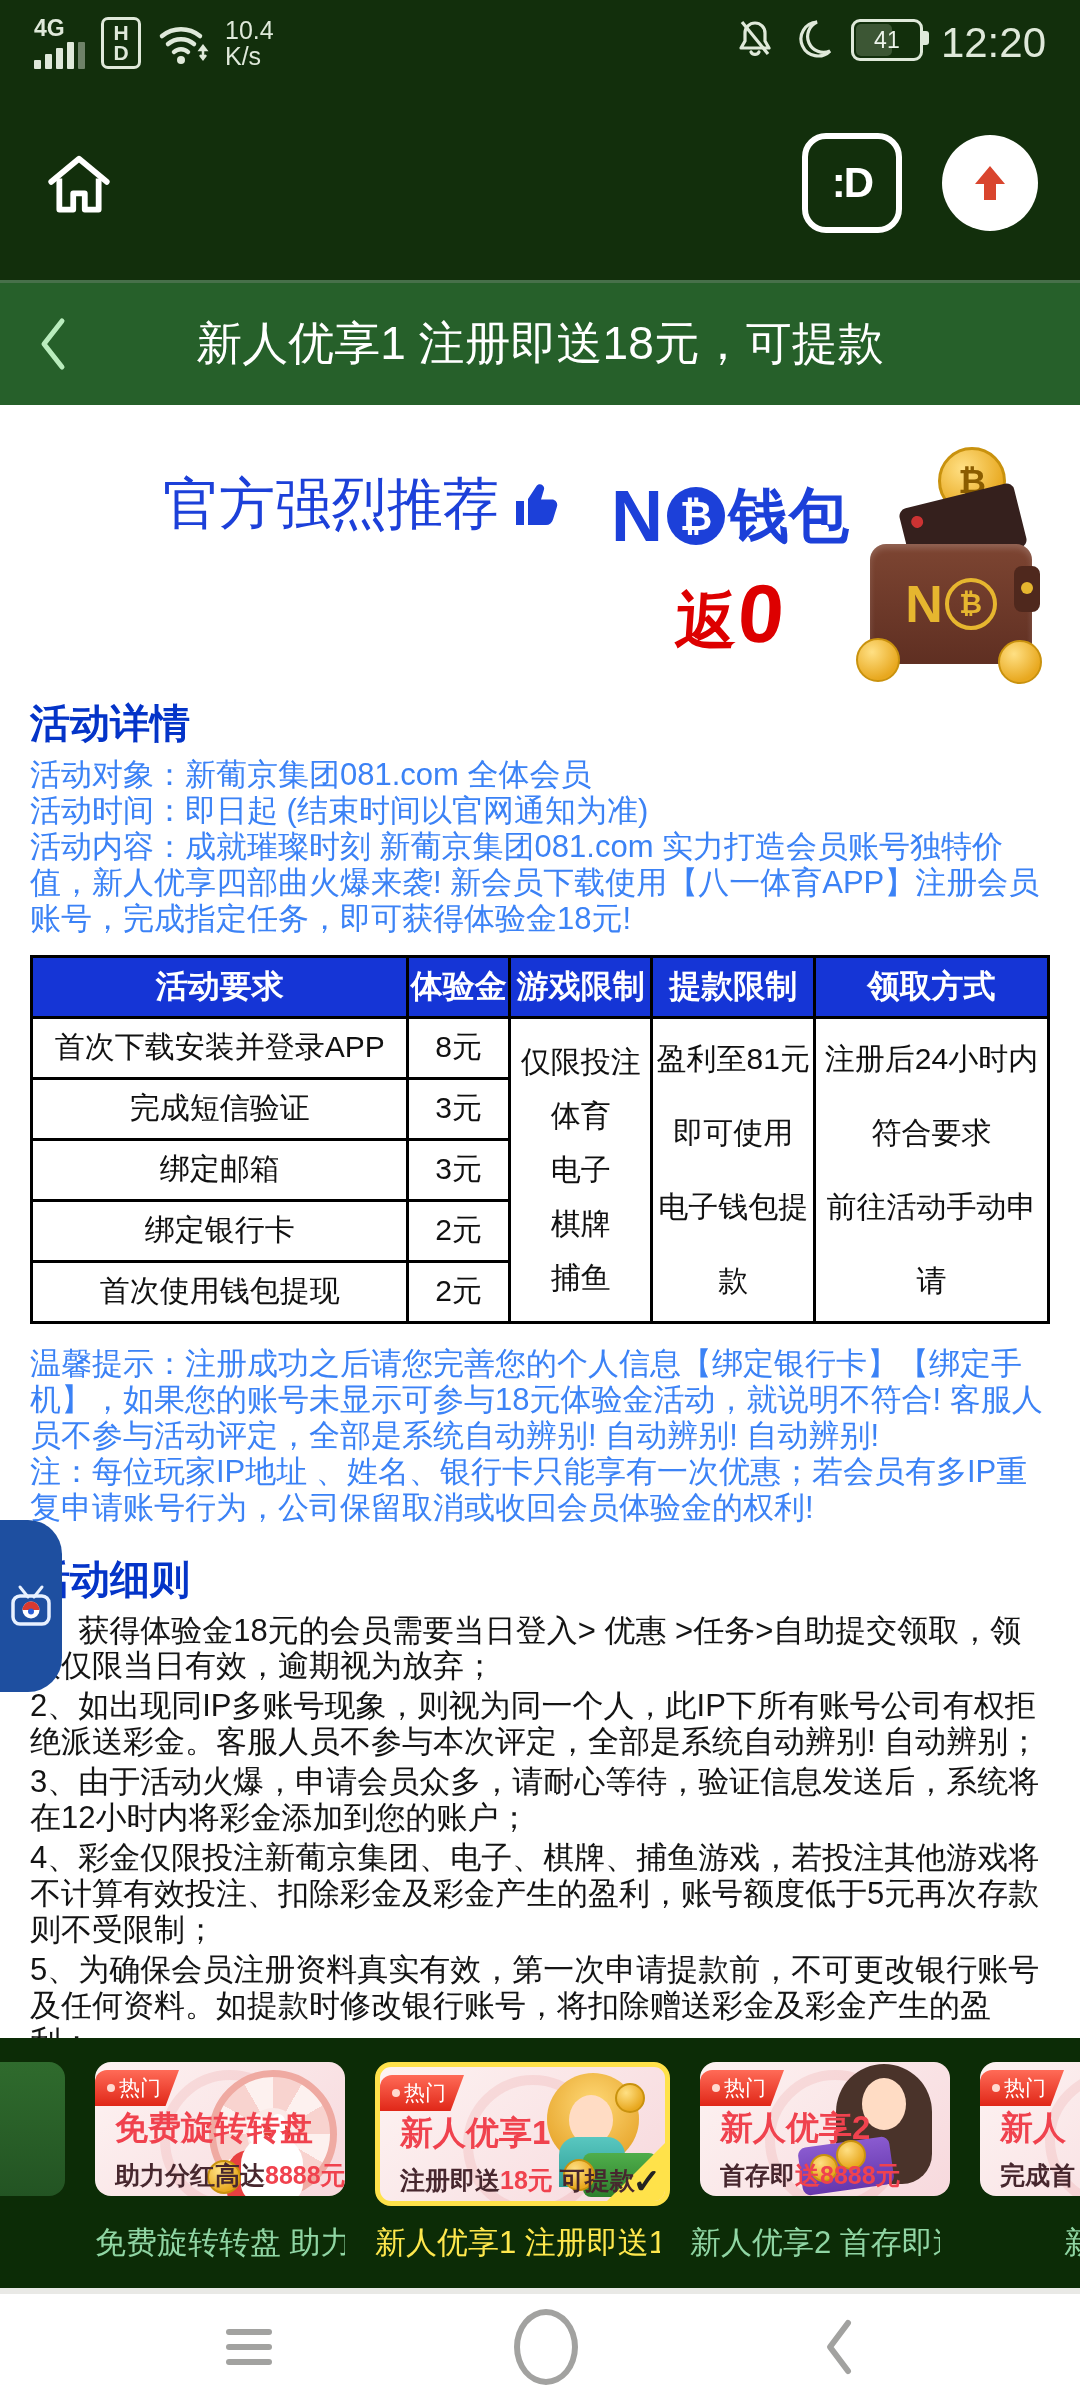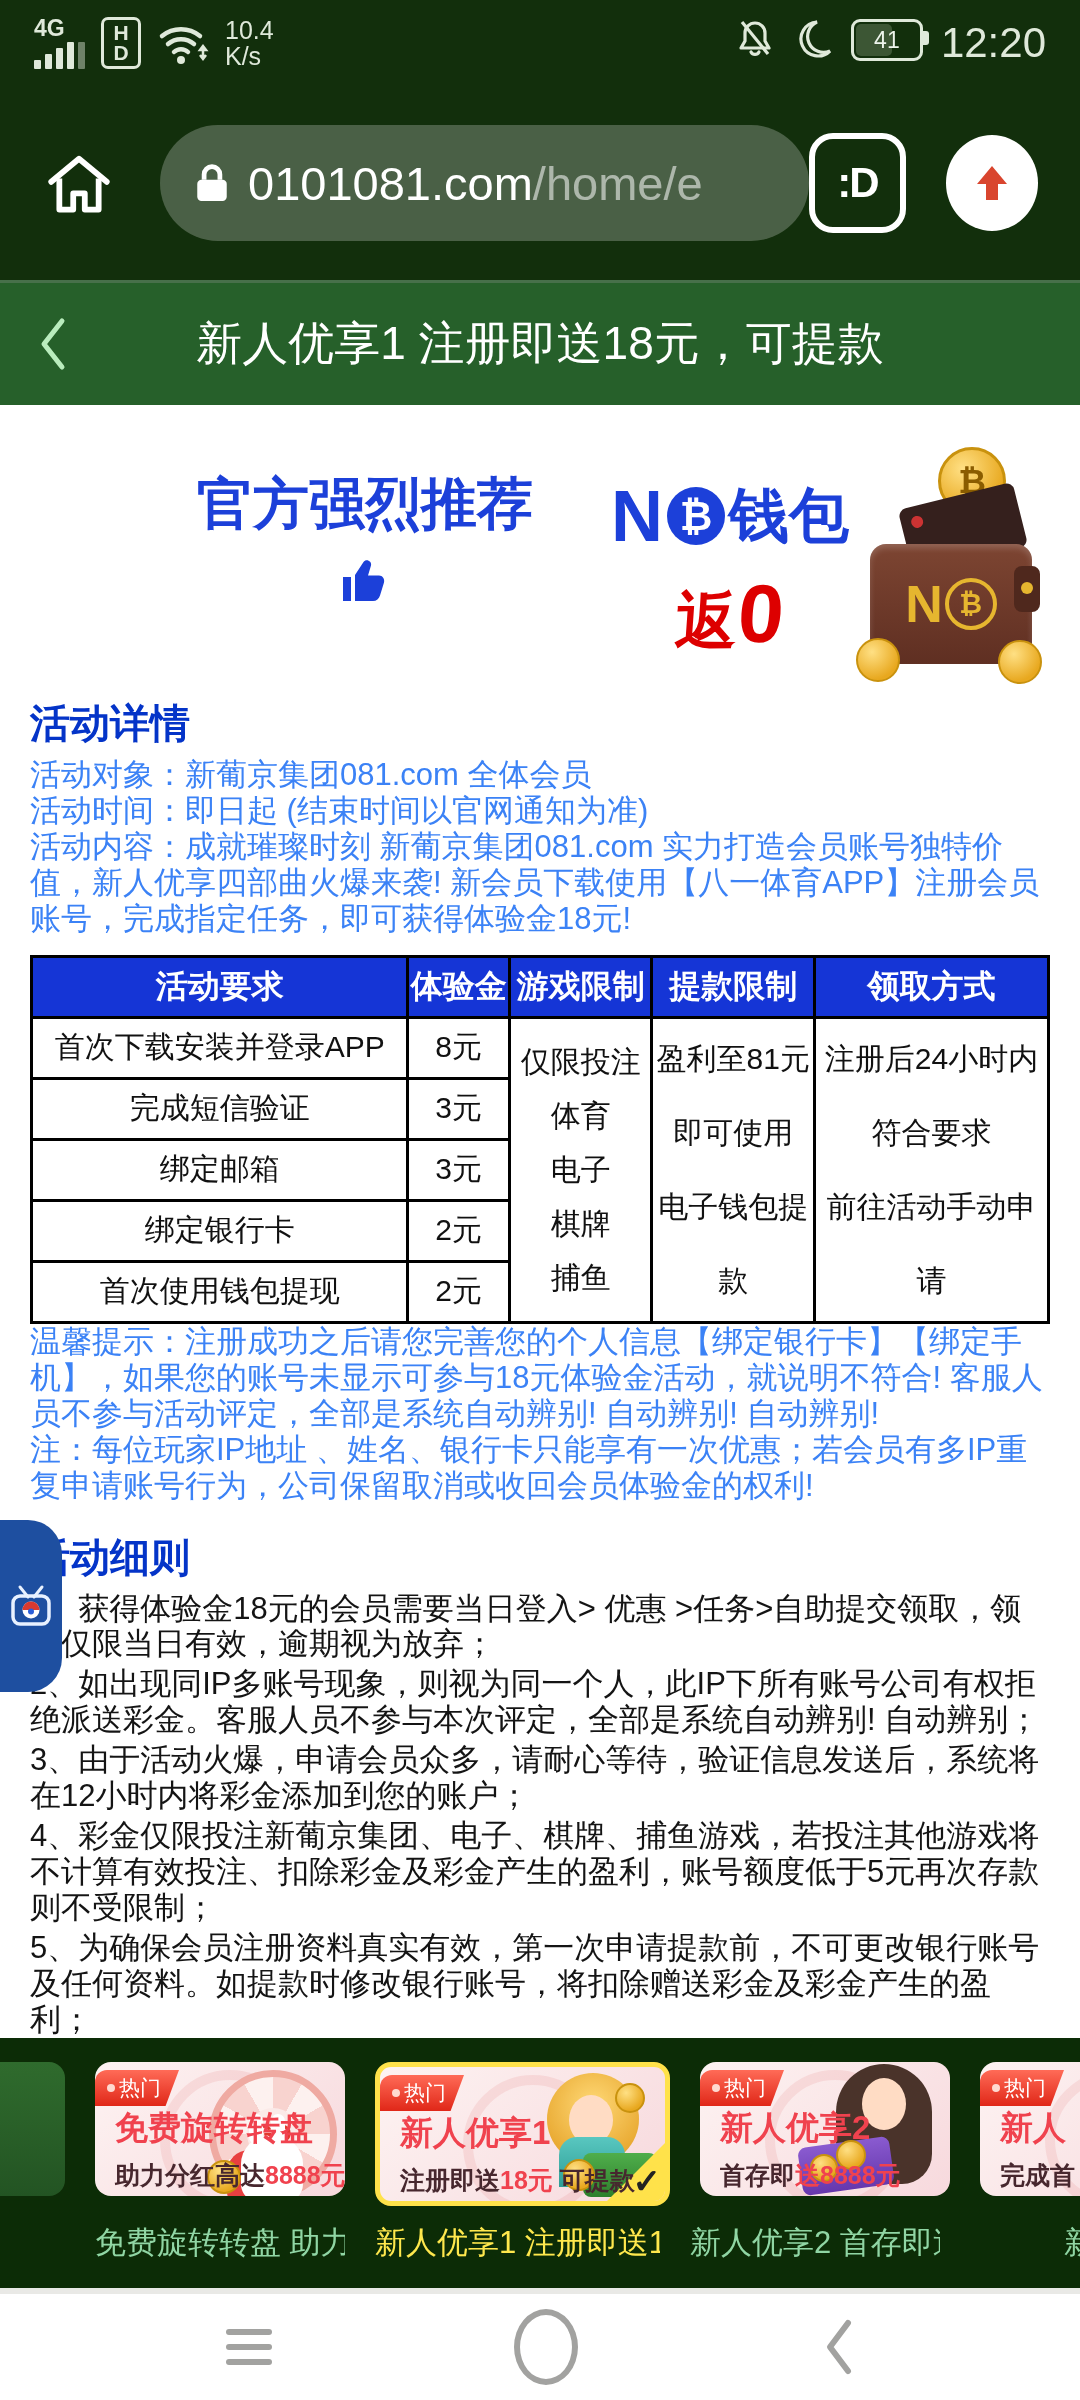--- a/index.html
+++ b/index.html
@@ -46,21 +46,21 @@
   .titlebar{height:122px;background:#26602a;border-top:3px solid #47704a;
             display:flex;align-items:center;position:relative;}
   .backbtn{position:absolute;left:38px;top:34px;}
   .pagetitle{flex:1;text-align:center;color:#fff;font-size:46px;}
 
   
   .content{position:relative;height:1636px;overflow:hidden;background:#fff;}
 
   .banner{position:relative;height:235px;margin-top:42px;}
   .banner-left{position:absolute;left:85px;top:20px;width:560px;text-align:center;color:#1c40d9;}
-  .b-head{display:inline-flex;align-items:center;gap:10px;font-size:56px;font-weight:700;flex-direction:column;}
+  .b-head{display:inline-flex;align-items:center;gap:10px;font-size:56px;font-weight:400;}
   .b-sub{margin-top:20px;font-size:46px;font-weight:800;letter-spacing:1px;white-space:nowrap;}
   .banner-nb{position:absolute;left:590px;top:28px;width:280px;text-align:center;}
   .nb-line{display:inline-flex;align-items:center;gap:4px;color:#1c40d9;font-weight:800;}
   .nb-n{font-size:72px;}
   .nb-circle{display:inline-flex;width:58px;height:58px;border-radius:50%;background:#1c40d9;
              color:#fff;font-size:40px;font-weight:bold;align-items:center;justify-content:center;}
   .nb-txt{font-size:60px;}
   .rebate{margin-top:10px;color:#dd0000;font-weight:800;transform:skewX(-4deg);}
   .rebate .r1{font-size:62px;}
   .rebate .r0{font-size:82px;}
@@ -82,21 +82,21 @@
         display:flex;align-items:center;justify-content:center;}
   .w-clasp{position:absolute;right:-8px;bottom:52px;width:26px;height:46px;background:#4f281d;
         border-radius:8px;}
   .w-clasp::after{content:"";position:absolute;left:7px;top:16px;width:12px;height:12px;
         border-radius:50%;background:#e6b62f;}
   .w-coin2{position:absolute;width:40px;height:40px;border-radius:50%;
           background:radial-gradient(circle at 35% 30%,#ffe084,#e8a81f 72%);border:2px solid #c9920e;}
 
   .sec-heading{margin:14px 30px 6px;font-size:40px;font-weight:bold;color:#0434c8;}
   .para{margin:0 30px;font-size:31px;line-height:1.16;color:#3b82f6;}
-  .para.sp{}
+  .para.sp{margin-top:22px;}
 
   table.req{border-collapse:collapse;margin:18px auto 0;width:1020px;}
   table.req th,table.req td{border:3px solid #000;text-align:center;vertical-align:middle;}
   table.req th{background:#1535d6;color:#fff;font-size:32px;font-weight:bold;height:56px;}
   table.req td{font-size:30px;color:#111;height:56px;}
   .stack5 div{line-height:54px;}
   .stack3 div{line-height:74px;}
 
   .rules{margin:0 30px;font-size:31px;line-height:1.16;color:#141414;}
   .rules p{margin:0 0 4px;}
@@ -205,27 +205,20 @@
           </div>
         <div class="clock">12:20</div>
       </div>
     </div>
 
     <div class="browserbar">
       <svg class="homebtn" width="74" height="72" viewBox="0 0 64 62">
         <path d="M8 30 L32 10 L56 30" stroke="#fff" stroke-width="5" fill="none" stroke-linejoin="round" stroke-linecap="round"></path>
         <path d="M15 27 V54 H27 V40 H37 V54 H49 V27" stroke="#fff" stroke-width="5" fill="none" stroke-linejoin="round"></path>
       </svg>
-      <div class="urlpill">
-        <svg width="32" height="40" viewBox="0 0 30 38">
-          <rect x="1" y="16" width="28" height="20" rx="4" fill="#fff"></rect>
-          <path d="M7.5 16 V11 a7.5 7.5 0 0 1 15 0 V16" stroke="#fff" stroke-width="4.5" fill="none"></path>
-        </svg>
-        <div class="url"><span>0101081.com</span><span class="path">/home/e</span></div>
-      </div>
       <div class="tabbtn">:D</div>
       <div class="upbtn">
         <svg width="46" height="44" viewBox="0 0 44 44">
           <path d="M22 5 L37 23 H28 V39 H16 V23 H7 Z" fill="#d9452e"></path>
         </svg>
       </div>
     </div>
   </div>
 
   <div class="titlebar">

